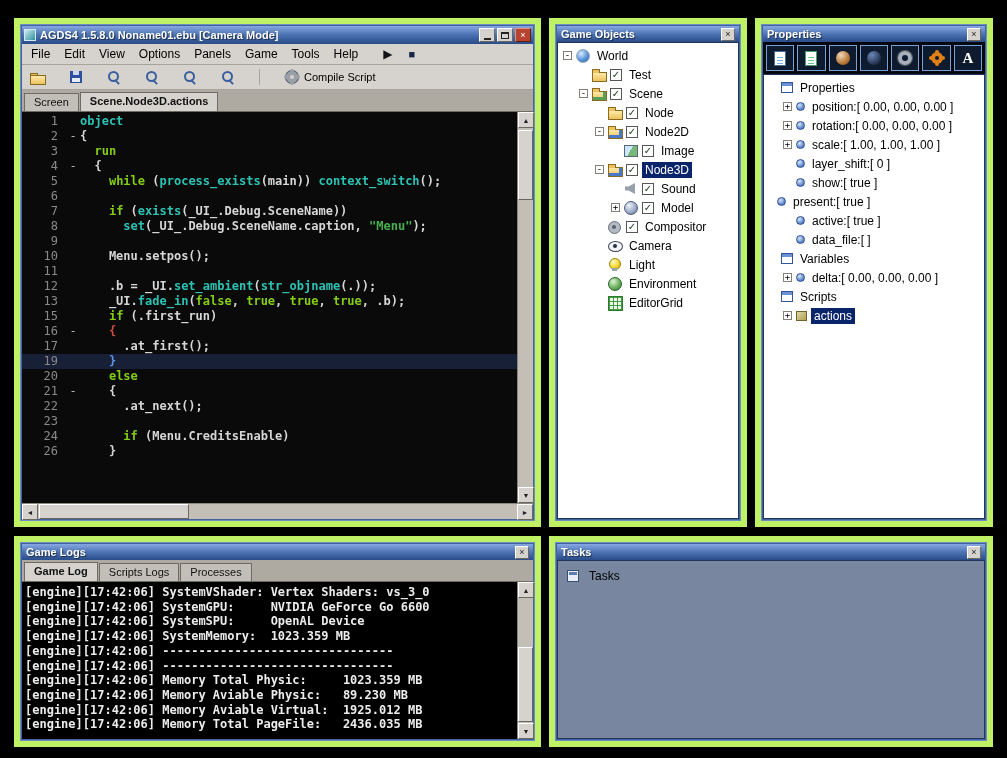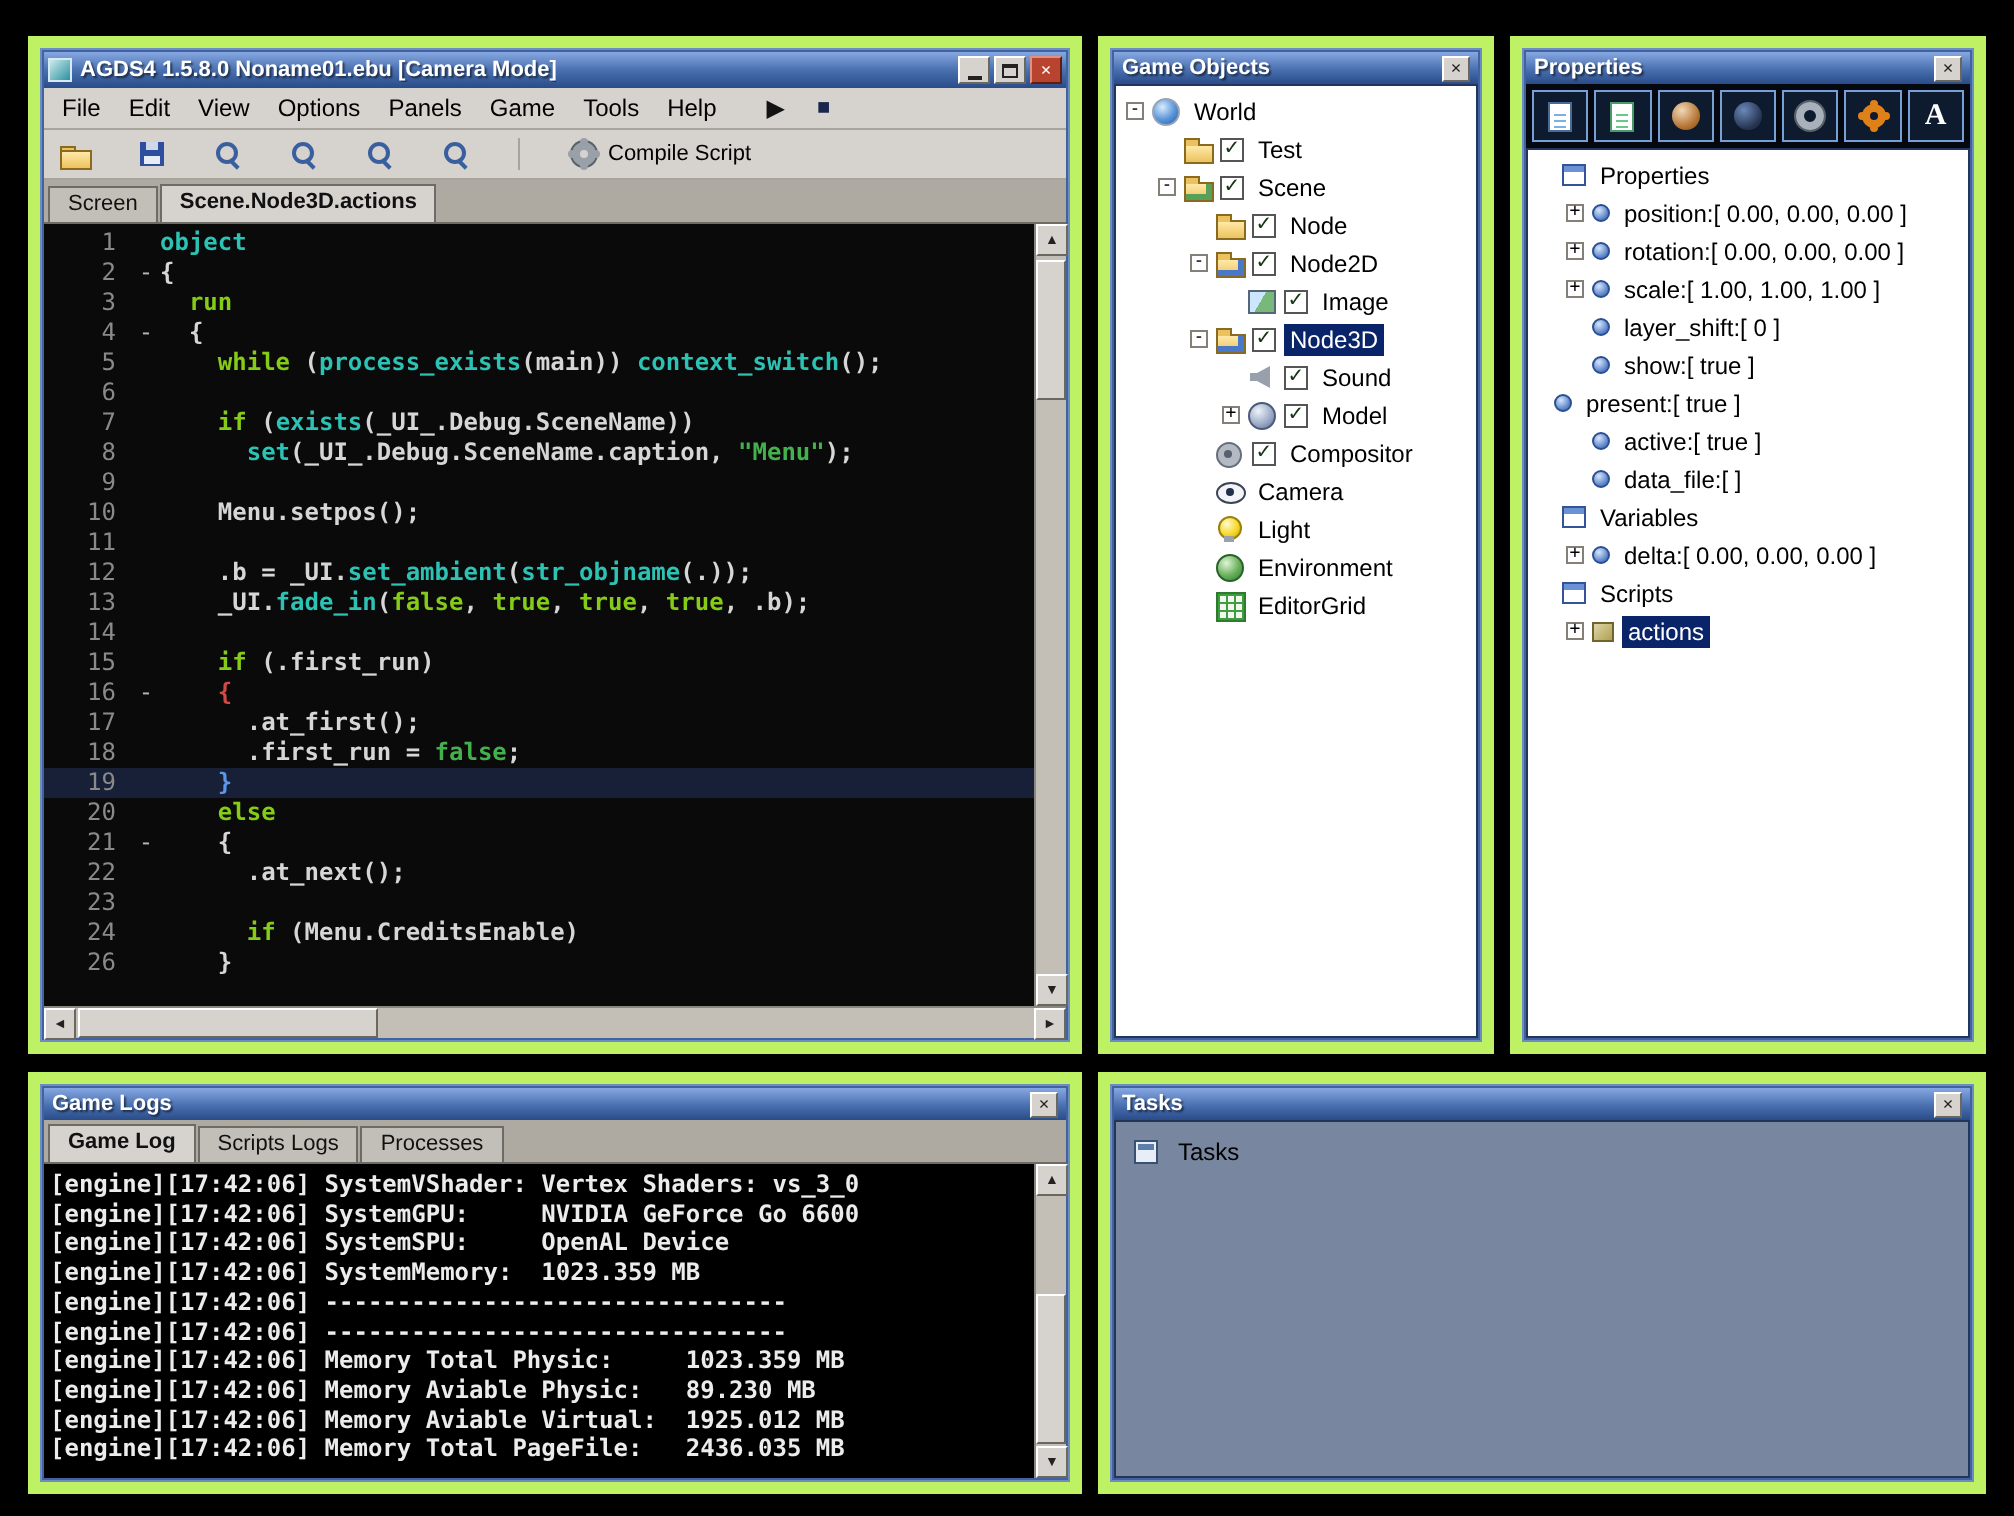--- a/index.html
+++ b/index.html
@@ -223,25 +223,23 @@
               <div class="eline"><span class="lnum">4</span><span class="fold">-</span><span class="ltext"><span class="tk-pl">  {</span></span></div>
               <div class="eline"><span class="lnum">5</span><span class="fold"></span><span class="ltext"><span class="tk-pl">    </span><span class="tk-kw">while</span><span class="tk-pl"> (</span><span class="tk-fn">process_exists</span><span class="tk-pl">(main)) </span><span class="tk-fn">context_switch</span><span class="tk-pl">();</span></span></div>
               <div class="eline"><span class="lnum">6</span><span class="fold"></span><span class="ltext"></span></div>
               <div class="eline"><span class="lnum">7</span><span class="fold"></span><span class="ltext"><span class="tk-pl">    </span><span class="tk-kw">if</span><span class="tk-pl"> (</span><span class="tk-fn">exists</span><span class="tk-pl">(_UI_.Debug.SceneName))</span></span></div>
               <div class="eline"><span class="lnum">8</span><span class="fold"></span><span class="ltext"><span class="tk-pl">      </span><span class="tk-fn">set</span><span class="tk-pl">(_UI_.Debug.SceneName.caption, </span><span class="tk-str">"Menu"</span><span class="tk-pl">);</span></span></div>
               <div class="eline"><span class="lnum">9</span><span class="fold"></span><span class="ltext"></span></div>
               <div class="eline"><span class="lnum">10</span><span class="fold"></span><span class="ltext"><span class="tk-pl">    Menu.setpos();</span></span></div>
               <div class="eline"><span class="lnum">11</span><span class="fold"></span><span class="ltext"></span></div>
               <div class="eline"><span class="lnum">12</span><span class="fold"></span><span class="ltext"><span class="tk-pl">    .b = _UI.</span><span class="tk-fn">set_ambient</span><span class="tk-pl">(</span><span class="tk-fn">str_objname</span><span class="tk-pl">(.));</span></span></div>
               <div class="eline"><span class="lnum">13</span><span class="fold"></span><span class="ltext"><span class="tk-pl">    _UI.</span><span class="tk-fn">fade_in</span><span class="tk-pl">(</span><span class="tk-kw">false</span><span class="tk-pl">, </span><span class="tk-kw">true</span><span class="tk-pl">, </span><span class="tk-kw">true</span><span class="tk-pl">, </span><span class="tk-kw">true</span><span class="tk-pl">, .b);</span></span></div>
-              <div class="eline"><span class="lnum">14</span><span class="fold"></span><span class="ltext"></span></div>
               <div class="eline"><span class="lnum">15</span><span class="fold"></span><span class="ltext"><span class="tk-pl">    </span><span class="tk-kw">if</span><span class="tk-pl"> (.first_run)</span></span></div>
               <div class="eline"><span class="lnum">16</span><span class="fold">-</span><span class="ltext"><span class="tk-pl">    </span><span class="tk-brred">{</span></span></div>
               <div class="eline"><span class="lnum">17</span><span class="fold"></span><span class="ltext"><span class="tk-pl">      .at_first();</span></span></div>
-              <div class="eline"><span class="lnum">18</span><span class="fold"></span><span class="ltext"><span class="tk-pl">      .first_run = </span><span class="tk-str">false</span><span class="tk-pl">;</span></span></div>
               <div class="eline cur"><span class="lnum">19</span><span class="fold"></span><span class="ltext"><span class="tk-pl">    </span><span class="tk-brblue">}</span></span></div>
               <div class="eline"><span class="lnum">20</span><span class="fold"></span><span class="ltext"><span class="tk-pl">    </span><span class="tk-kw">else</span></span></div>
               <div class="eline"><span class="lnum">21</span><span class="fold">-</span><span class="ltext"><span class="tk-pl">    {</span></span></div>
               <div class="eline"><span class="lnum">22</span><span class="fold"></span><span class="ltext"><span class="tk-pl">      .at_next();</span></span></div>
               <div class="eline"><span class="lnum">23</span><span class="fold"></span><span class="ltext"></span></div>
               <div class="eline"><span class="lnum">24</span><span class="fold"></span><span class="ltext"><span class="tk-pl">      </span><span class="tk-kw">if</span><span class="tk-pl"> (Menu.CreditsEnable)</span></span></div>
               <div class="eline"><span class="lnum">26</span><span class="fold"></span><span class="ltext"><span class="tk-pl">    }</span></span></div>
             </div>
         </div>
         <div class="vscroll">

